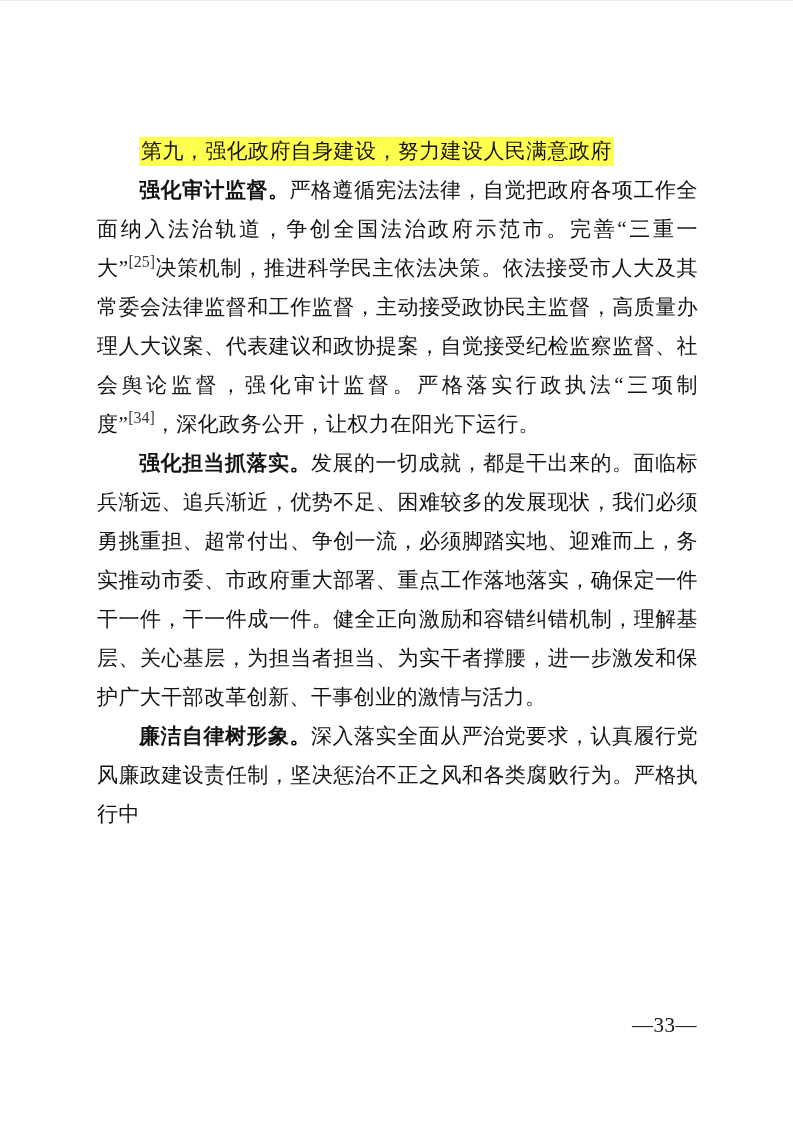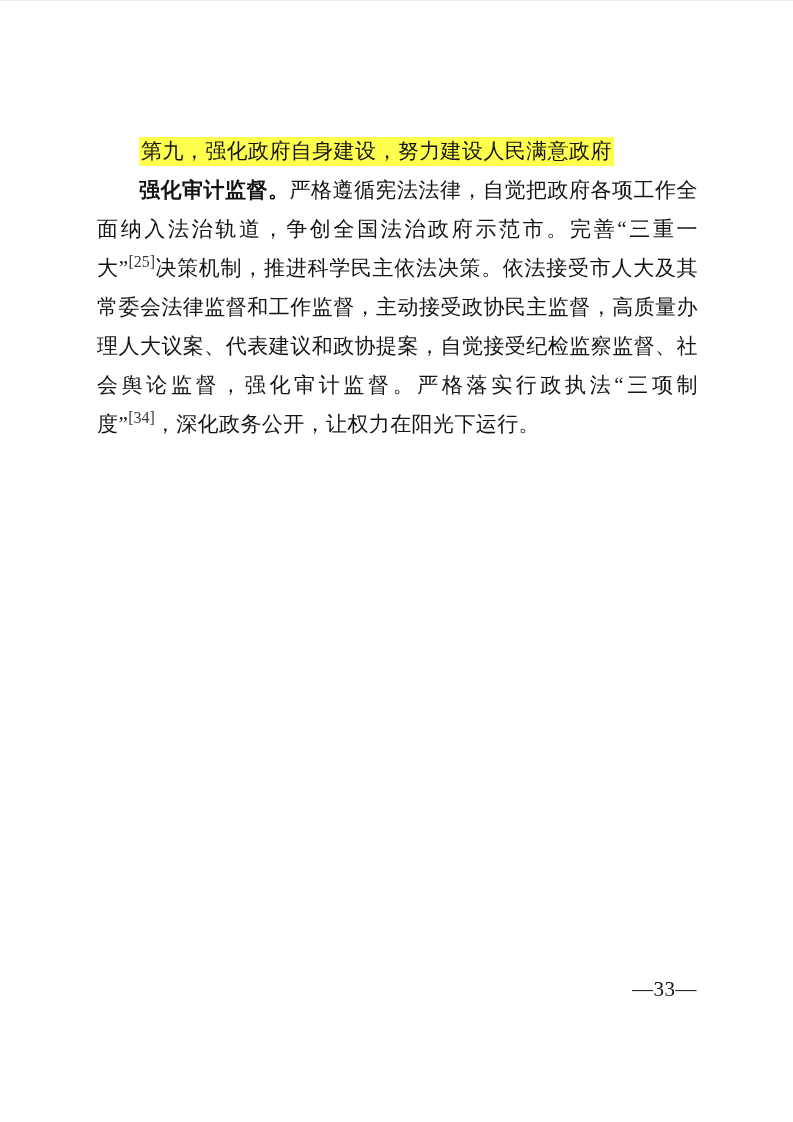--- a/index.html
+++ b/index.html
@@ -40,38 +40,40 @@
   sup.fn {
     font-size: 16px;
     line-height: 0;
     letter-spacing: 0;
     vertical-align: super;
     color: #3a3a3a;
     white-space: nowrap;
   }
   .page-number {
     position: absolute;
-    top: 976px;
+    top: 1012px;
     right: 96px;
     font-size: 21px;
     letter-spacing: 0.5px;
     color: #141414;
   }
 </style>
 </head>
 <body>
 
 <div class="page">
 
   <div class="content">
 
     <p class="heading-line"><mark style="background-color:#ffff4d">第九，强化政府自身建设，努力建设人民满意政府</mark></p>
 
 
     <p class="para"><b class="lead">强化审计监督。</b><span>严格遵循宪法法律，自觉把政府各项工作全面纳入法治轨道，争创全国法治政府示范市。完善“三重一大”</span><sup class="fn">[25]</sup><span>决策机制，推进科学民主依法决策。依法接受市人大及其常委会法律监督和工作监督，主动接受政协民主监督，高质量办理人大议案、代表建议和政协提案，自觉接受纪检监察监督、社会舆论监督，强化审计监督。严格落实行政执法“三项制度”</span><sup class="fn">[34]</sup><span>，深化政务公开，让权力在阳光下运行。</span></p>
 
+    <p class="para"><b class="lead">强化担当抓落实。</b><span>发展的一切成就，都是干出来的。面临标兵渐远、追兵渐近，优势不足、困难较多的发展现状，我们必须勇挑重担、超常付出、争创一流，必须脚踏实地、迎难而上，务实推动市委、市政府重大部署、重点工作落地落实，确保定一件干一件，干一件成一件。健全正向激励和容错纠错机制，理解基层、关心基层，为担当者担当、为实干者撑腰，进一步激发和保护广大干部改革创新、干事创业的激情与活力。</span></p>
 
+    <p class="para"><b class="lead">廉洁自律树形象。</b><span>深入落实全面从严治党要求，认真履行党风廉政建设责任制，坚决惩治不正之风和各类腐败行为。严格执行中</span></p>
 
   </div>
 
   <div class="page-number">—33—</div>
 
 </div>
 
 </body></html>

